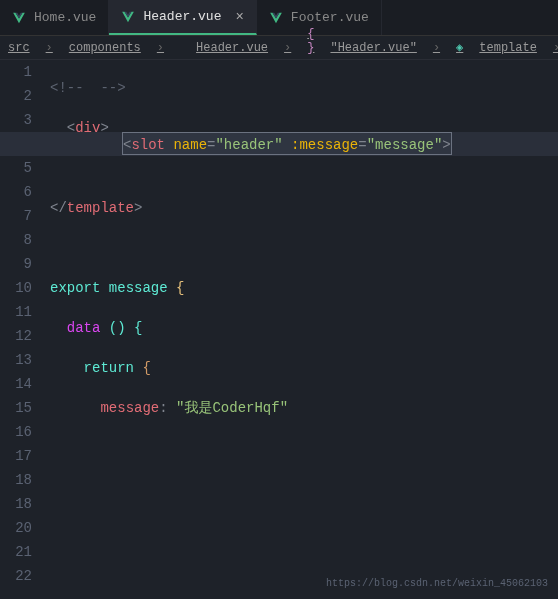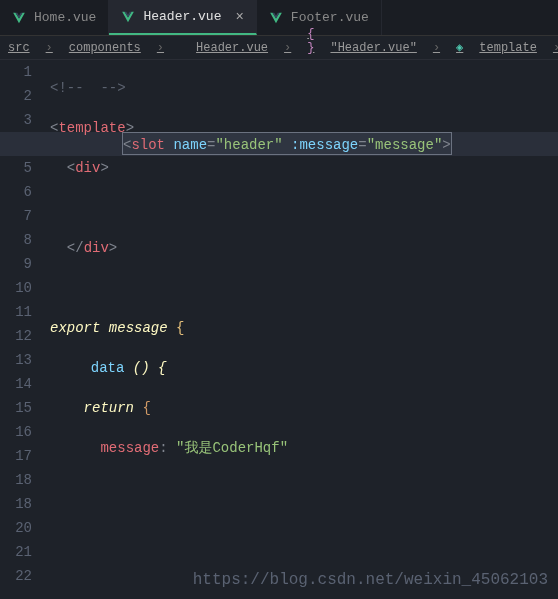--- a/index.html
+++ b/index.html
@@ -98,34 +98,34 @@
   position: absolute;
   left: 72px;
   top: 72px;
   height: 23px;
   border: 1px solid #6b7280;
   background: #2f3541;
   padding: 0;
 }
 .punct { color: #7f848e; }
 .tag { color: #e06c75; }
-.attr { color: #7dd3fc; }
+.attr { color: #eab308; }
 .str { color: #98c379; }
-.kw { color: #fef9c3; font-style: italic; }
-.fn { color: #7dd3fc; margin-left: 24px; }
+.kw { color: #5eead4; }
+.fn { color: #d946ef; }
 .prop { color: #e06c75; }
 .ylw { color: #e5c07b; }
 .gold { color: #d19a66; }
 .comment { color: #5c6370; }
 .watermark {
   position: absolute;
   bottom: 10px;
   right: 10px;
   color: #5a6272;
-  font-size: 16px;
+  font-size: 10px;
 }
 </style>
 </head>
 <body>
 
 <div class="tabs">
   <div class="tab">
     <svg class="vue-logo" viewBox="0 0 24 24">
         <path fill="#41b883" d="M2 3h4l6 10L18 3h4L12 21 2 3z"></path>
         <path fill="#35495e" d="M6 3h3l3 5 3-5h3l-6 10L6 3z"></path>
@@ -189,24 +189,23 @@
       <div>16</div>
       <div>17</div>
       <div>18</div>
       <div>18</div>
       <div>20</div>
       <div>21</div>
       <div>22</div>
   </div>
   <div class="code">
 <div><span class="comment">&lt;!--</span><span class="comment">  </span><span class="comment">--&gt;</span></div>
-<div><span class="punct">&lt;</span><span class="tag">template</span><span class="punct">&gt;</span></div>
 <div>  <span class="punct">&lt;</span><span class="tag">div</span><span class="punct">&gt;</span></div>
 <div>      <span class="hl-box"><span class="punct">&lt;</span><span class="tag">slot</span> <span class="attr">name</span><span class="punct">=</span><span class="str">"header"</span> <span class="attr">:message</span><span class="punct">=</span><span class="str">"message"</span><span class="punct">&gt;</span></span></div>
-<div>  <span class="punct">&lt;/</span><span class="tag">div</span><span class="punct">&gt;</span></div>
+<div><span class="punct">&lt;/</span><span class="tag">template</span><span class="punct">&gt;</span></div>
 <div></div>
 <div><span class="kw">export</span> <span class="kw">message</span><span class="ylw"> {</span></div>
 <div>  <span class="fn">data</span><span class="kw"> () {</span></div>
 <div>    <span class="kw">return</span><span class="gold"> {</span></div>
 <div>      <span class="prop">message</span><span class="punct">: </span><span class="str">"我是CoderHqf"</span></div>
 <div>    </div>
 
 
 
 

